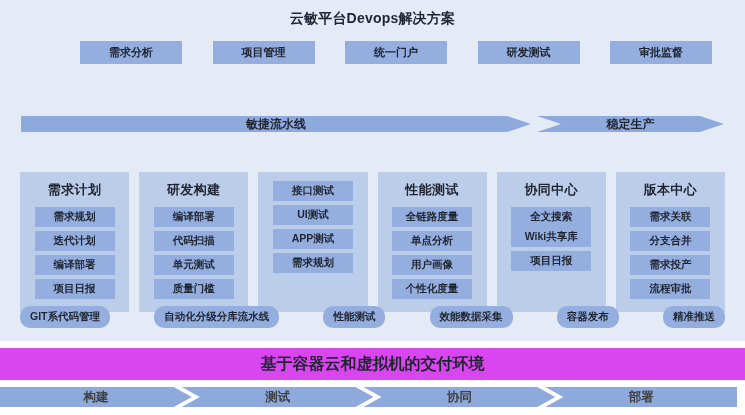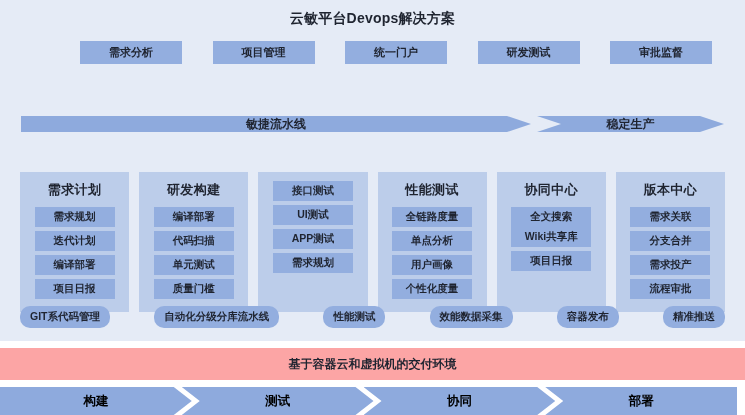--- a/index.html
+++ b/index.html
@@ -93,35 +93,35 @@
     background: #93aedf;
     display: flex; align-items: center; justify-content: center;
     font-size: 10.5px; font-weight: bold; color: #1f2430;
     padding: 0 10px;
     border-radius: 10px;
   }
 
   
   .platform-band {
     position: absolute; left: 0; top: 348px; width: 745px; height: 32px;
-    background: #fca5a5;
-    display: flex; align-items: center; justify-content: center;
-    font-size: 12px; font-weight: bold; color: #1f2430;
+    background: #d946ef;
+    display: flex; align-items: center; justify-content: center;
+    font-size: 16px; font-weight: bold; color: #1f2430;
   }
 
   
   .chevron-bar {
     position: absolute; left: 0; top: 387px; width: 745px; height: 28px;
     display: flex;
   }
   .chevron {
-    position: relative; flex: 1; height: 28px;
+    position: relative; flex: 1; height: 20px;
     background: #8eaadd;
     display: flex; align-items: center; justify-content: center;
-    font-size: 12.5px; font-weight: bold; color: #000000;
+    font-size: 12.5px; font-weight: bold; color: #404040;
     clip-path: polygon(0 0, calc(100% - 18px) 0, 100% 50%, calc(100% - 18px) 100%, 0 100%, 18px 50%);
     margin-right: -10px;
   }
   .chevron:first-child {
     clip-path: polygon(0 0, calc(100% - 18px) 0, 100% 50%, calc(100% - 18px) 100%, 0 100%);
   }
   .chevron:last-child {
     margin-right: 8px;
     clip-path: polygon(0 0, 100% 0, 100% 100%, 0 100%, 18px 50%);
   }

